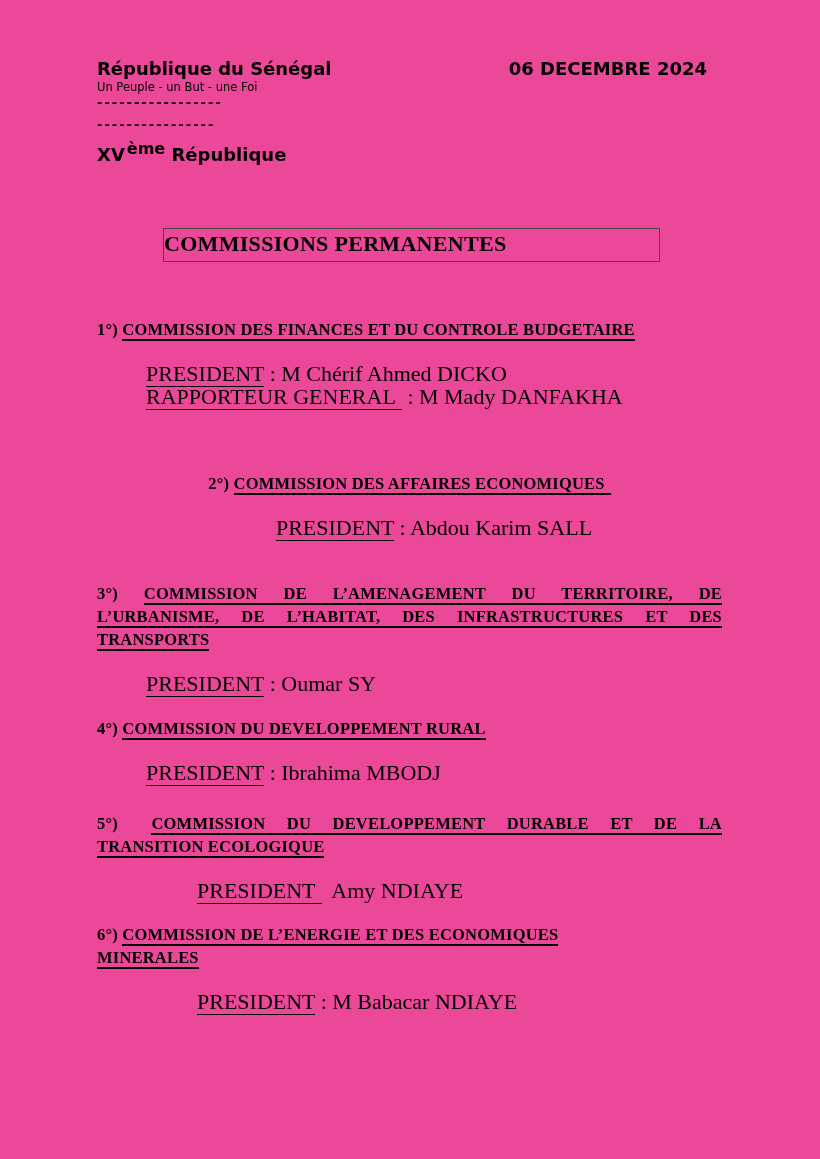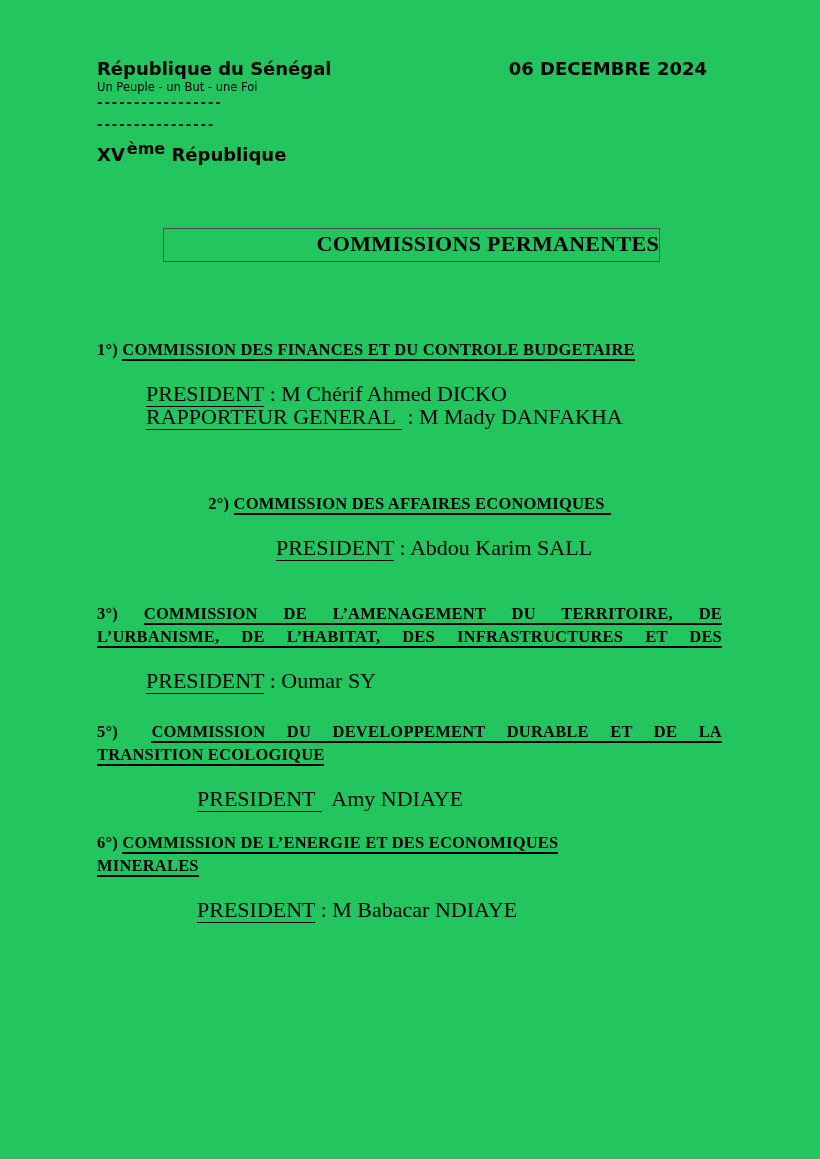--- a/index.html
+++ b/index.html
@@ -1,19 +1,19 @@
 <!DOCTYPE html>
 <html><head>
 <meta charset="utf-8">
 <style>
   html,body { margin:0; padding:0; background:#fff; }
   .page {
     position: relative;
     width: 820px; height: 1159px;
-    background: #22c55e;
+    background: #ec4899;
     box-sizing: border-box;
     padding: 58px 98px 0 97px;
     color: #000;
     font-family: "Liberation Serif", serif;
     overflow: hidden;
   }
   
   .head-row { display:flex; justify-content:space-between; align-items:flex-start; }
   .head-left { font-family:"DejaVu Sans", sans-serif; }
   .country   { font-size:18px; font-weight:bold; line-height:22px; }
@@ -25,21 +25,21 @@
   .legislature sup { font-size:16px; margin-left:2px; }
   .doc-date  { font-family:"DejaVu Sans", sans-serif; font-size:18px; font-weight:bold; line-height:22px; margin-right:15px; }
 
   
   .title-box {
     margin-top: 62px;
     margin-left: 66px;
     width: 497px;
     box-sizing: border-box;
     border: 1.5px solid #4a4a4a;
-    text-align: right;
+    text-align: left;
     padding: 2px 0 4px 0;
     font-size: 22px;
     font-weight: bold;
     letter-spacing: 0.3px;
   }
 
   
   .sec-heading, .hline {
     font-size: 16.5px;
     font-weight: bold;
@@ -56,21 +56,21 @@
     font-size: 22px;
     line-height: 23px;
     white-space: pre-wrap;
     margin-top: 21px;
   }
   .officer.follow { margin-top: 0; }
   .officer .u { border-bottom: 1.5px solid #000; }
   .ind1 { padding-left: 49px; }
   .ind2 { padding-left: 100px; }
 
-  .m76 { margin-top: 76px; }
+  .m76 { margin-top: 56px; }
   .m64 { margin-top: 64px; text-align: center; }
   .m43 { margin-top: 43px; }
   .m22 { margin-top: 22px; }
   .m20 { margin-top: 28px; }
   .m21 { margin-top: 21px; }
 </style>
 </head>
 <body>
 
 <div class="page">
@@ -98,23 +98,28 @@
   </section>
 
   <section class="m64">
     <div class="sec-heading"><span class="num">2°)</span> <span class="u u-tail">COMMISSION DES AFFAIRES ECONOMIQUES</span></div>
     <div class="officer ind1"><span class="u">PRESIDENT</span><span> : Abdou Karim SALL</span></div>
   </section>
 
   <section class="m43">
     <div class="hline just"><span class="num">3°)</span> <span class="u">COMMISSION DE L’AMENAGEMENT DU TERRITOIRE, DE</span></div>
     <div class="hline just"><span class="u">L’URBANISME, DE L’HABITAT, DES INFRASTRUCTURES ET DES</span></div>
+    <div class="hline"><span class="u">TRANSPORTS</span></div>
     <div class="officer ind1"><span class="u">PRESIDENT</span><span> : Oumar SY</span></div>
   </section>
 
+  <section class="m22">
+    <div class="sec-heading"><span class="num">4°)</span> <span class="u">COMMISSION DU DEVELOPPEMENT RURAL</span></div>
+    <div class="officer ind1"><span class="u">PRESIDENT</span><span> : Ibrahima MBODJ</span></div>
+  </section>
 
   <section class="m20">
     <div class="hline just"><span class="num num-wide">5°)</span> <span class="u">COMMISSION DU DEVELOPPEMENT DURABLE ET DE LA</span></div>
     <div class="hline"><span class="u">TRANSITION ECOLOGIQUE</span></div>
     <div class="officer ind2"><span class="u u-tail">PRESIDENT</span><span>  Amy NDIAYE</span></div>
   </section>
 
   <section class="m21">
     <div class="hline"><span class="num">6°)</span> <span class="u">COMMISSION DE L’ENERGIE ET DES ECONOMIQUES</span></div>
     <div class="hline"><span class="u">MINERALES</span></div>

